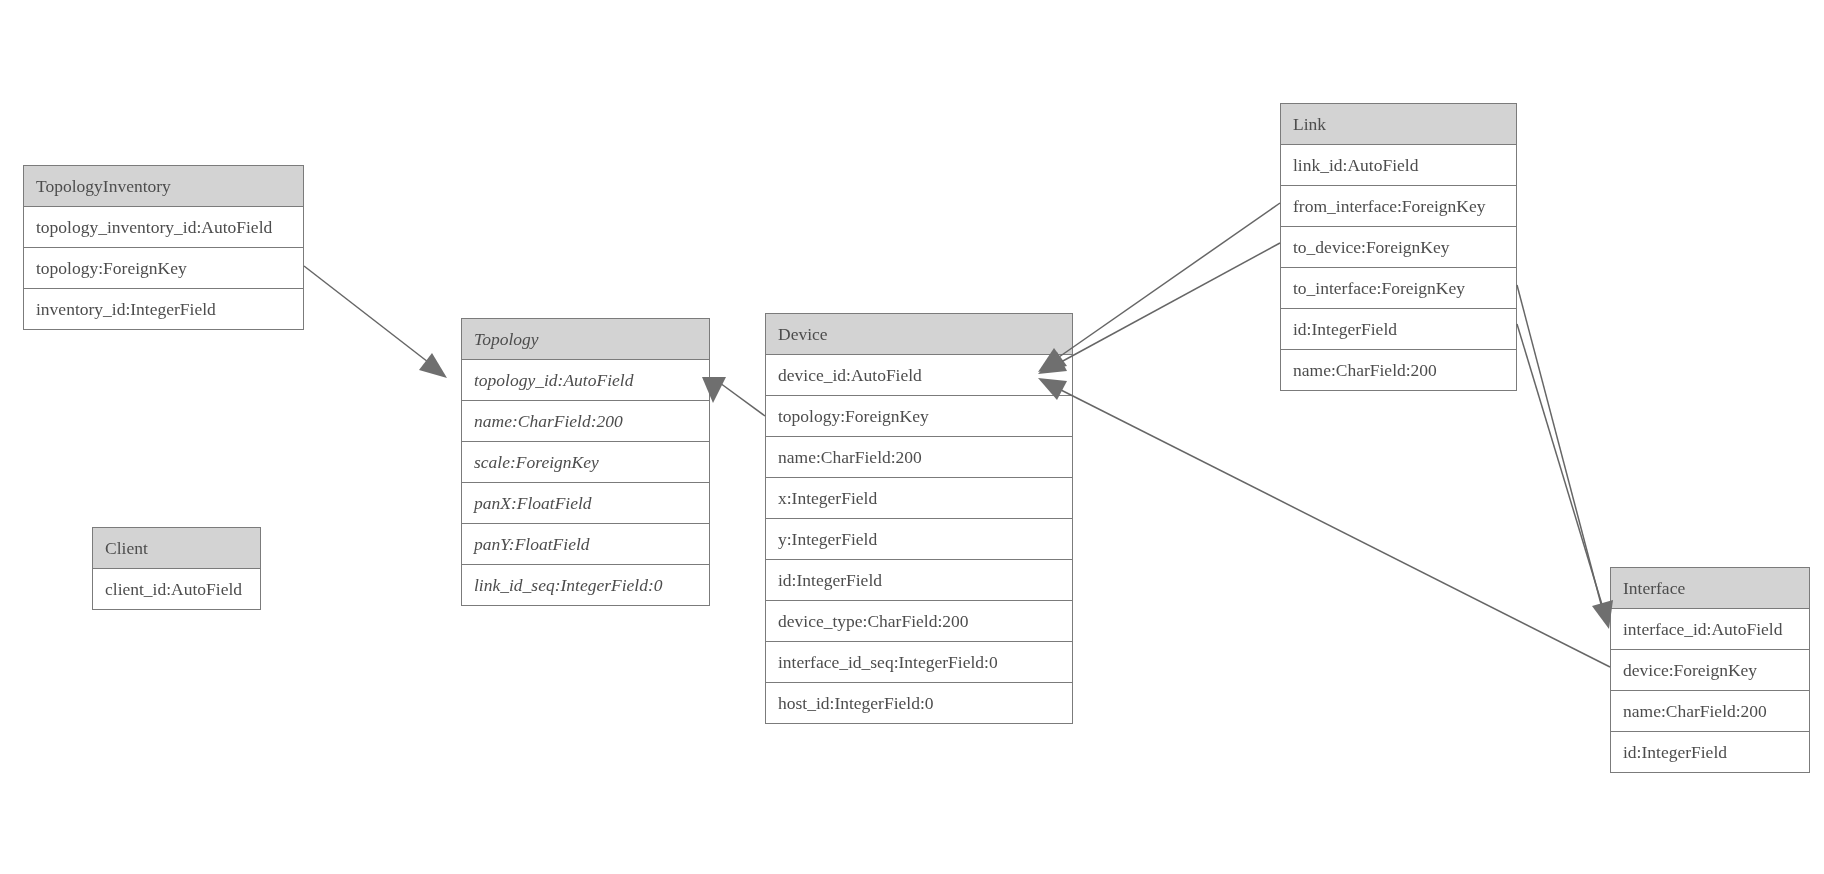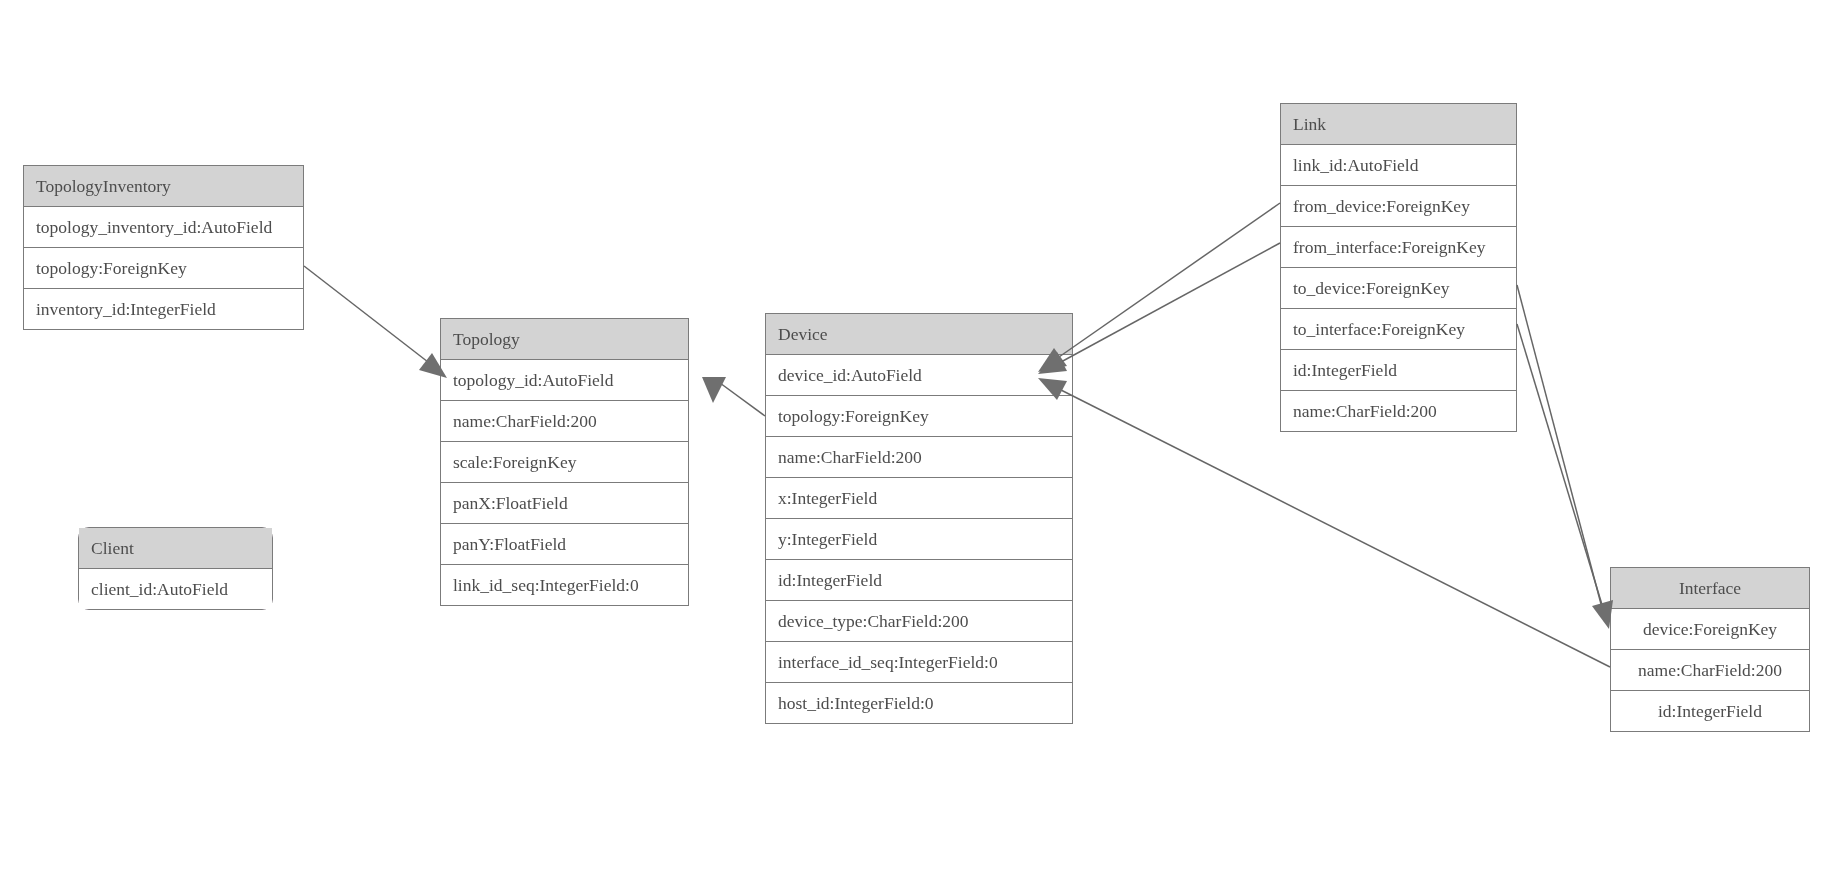--- a/index.html
+++ b/index.html
@@ -34,25 +34,25 @@
   .erd-row + .erd-row{border-top:1.5px solid #7b7b7b;}
   svg.edges{
     position:absolute;left:0;top:0;
     pointer-events:none;
     z-index:5;
   }
   svg.edges line{stroke:#666666;stroke-width:1.5;}
   svg.edges polygon{fill:#6f6f6f;stroke:none;}
   
   #t-topologyinventory{left:23px;top:165px;width:281px;}
-  #t-topology{left:440px;top:318px;width:249px;}
-  #t-client{left:78px;top:527px;width:195px;border-radius:11px;}
+  #t-topology{left:461px;top:318px;width:249px;font-style:italic;}
+  #t-client{left:92px;top:527px;width:169px;}
   #t-device{left:765px;top:313px;width:308px;}
   #t-link{left:1280px;top:103px;width:237px;}
-  #t-interface{left:1610px;top:567px;width:200px;text-align:center;}
+  #t-interface{left:1610px;top:567px;width:200px;}
 </style>
 </head>
 <body>
 
 <div class="canvas">
 
   <svg class="edges" width="1824" height="874" viewBox="0 0 1824 874">
 
     <line x1="304" y1="266" x2="428" y2="362"></line>
     <polygon points="447,378 419,370 432,353"></polygon>
@@ -106,28 +106,28 @@
     <div class="erd-row">y:IntegerField</div>
     <div class="erd-row">id:IntegerField</div>
     <div class="erd-row">device_type:CharField:200</div>
     <div class="erd-row">interface_id_seq:IntegerField:0</div>
     <div class="erd-row">host_id:IntegerField:0</div>
   </div>
 
   <div class="erd-table" id="t-link">
     <div class="erd-header">Link</div>
     <div class="erd-row">link_id:AutoField</div>
-    <div class="erd-row">from_device:ForeignKey</div>
     <div class="erd-row">from_interface:ForeignKey</div>
     <div class="erd-row">to_device:ForeignKey</div>
     <div class="erd-row">to_interface:ForeignKey</div>
     <div class="erd-row">id:IntegerField</div>
     <div class="erd-row">name:CharField:200</div>
   </div>
 
   <div class="erd-table" id="t-interface">
     <div class="erd-header">Interface</div>
+    <div class="erd-row">interface_id:AutoField</div>
     <div class="erd-row">device:ForeignKey</div>
     <div class="erd-row">name:CharField:200</div>
     <div class="erd-row">id:IntegerField</div>
   </div>
 
 </div>
 
 </body></html>

